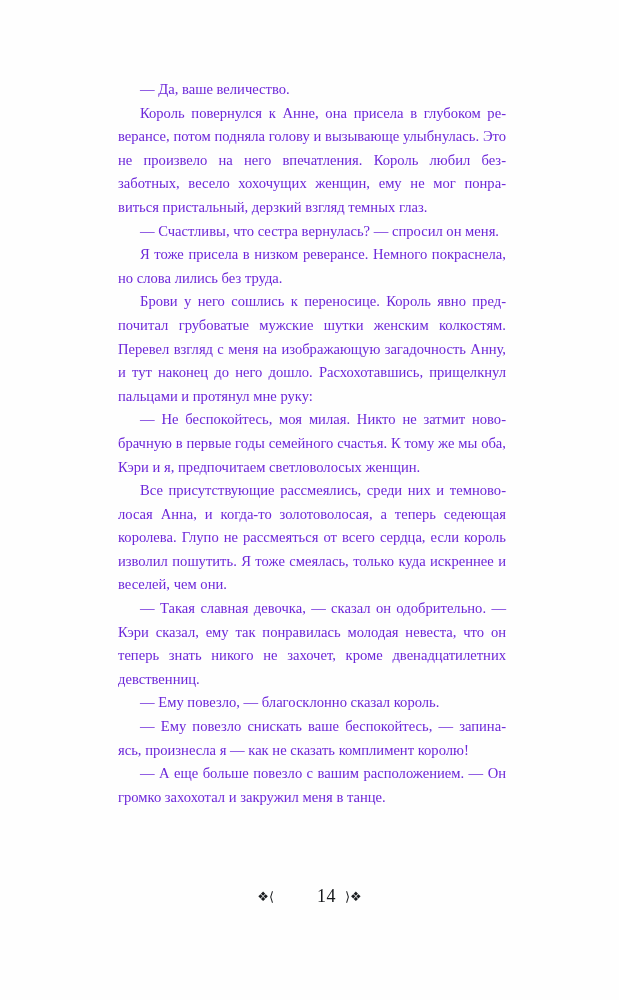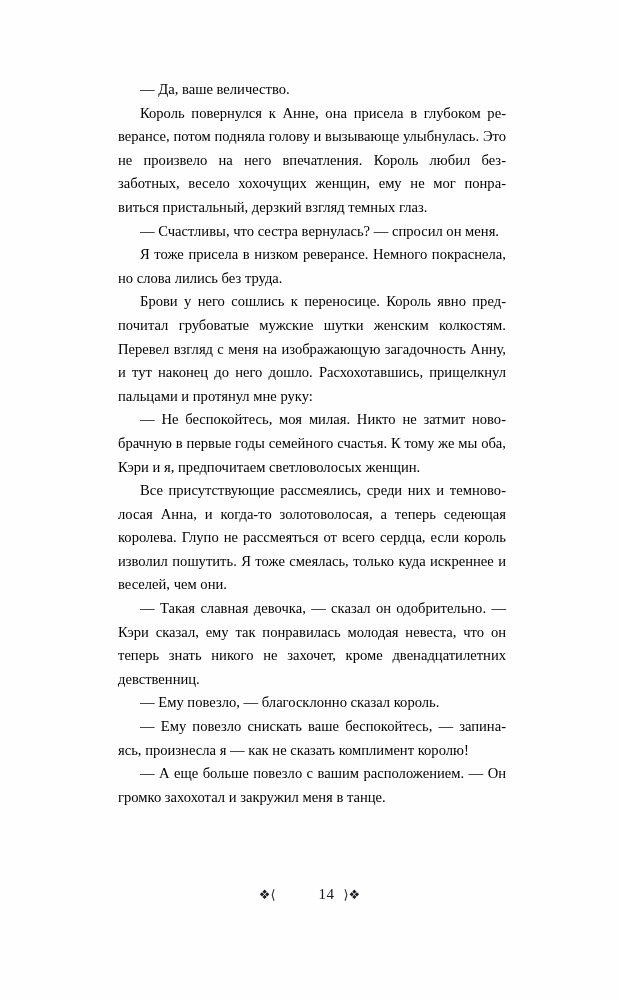--- a/index.html
+++ b/index.html
@@ -29,21 +29,21 @@
     top: 78px;
     width: 388px;
   }
   .para {
     margin: 0;
     font-size: 14.6px;
     line-height: 23.6px;
     text-align: justify;
     text-justify: inter-word;
     text-indent: 22px;
-    color: #000000;
+    color: #6d28d9;
     hyphens: manual;
     font-family: Liberation Serif, serif;
   }
   .footer {
     position: absolute;
     left: 0;
     top: 886px;
     width: 619px;
     text-align: center;
     font-size: 15px;
@@ -54,21 +54,21 @@
     align-items: center;
     gap: 9px;
   }
   .orn {
     font-size: 13px;
     line-height: 1;
     color: #1a1c1f;
     letter-spacing: 0px;
   }
   .page-num {
-    font-size: 15px;
+    font-size: 18px;
     letter-spacing: 0.5px;
     margin-left: 34px;
   }
 </style>
 </head>
 <body>
 
 <div class="page">
 
   <div class="text-block">

